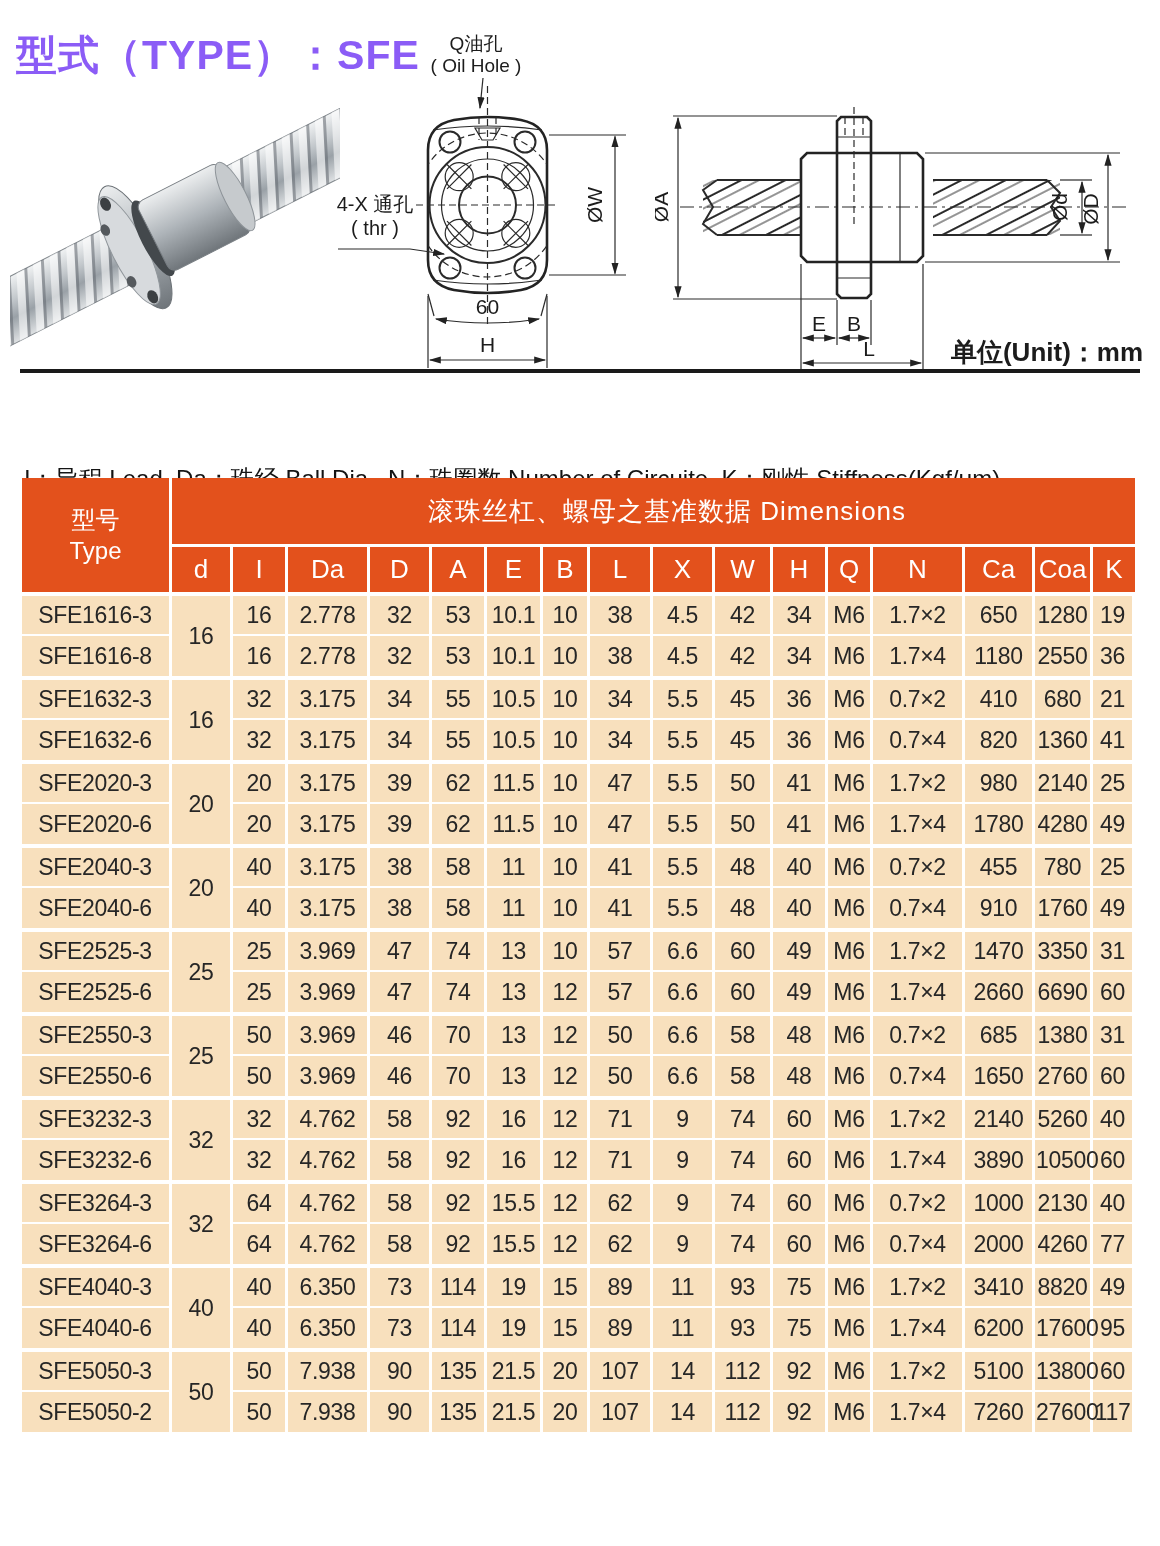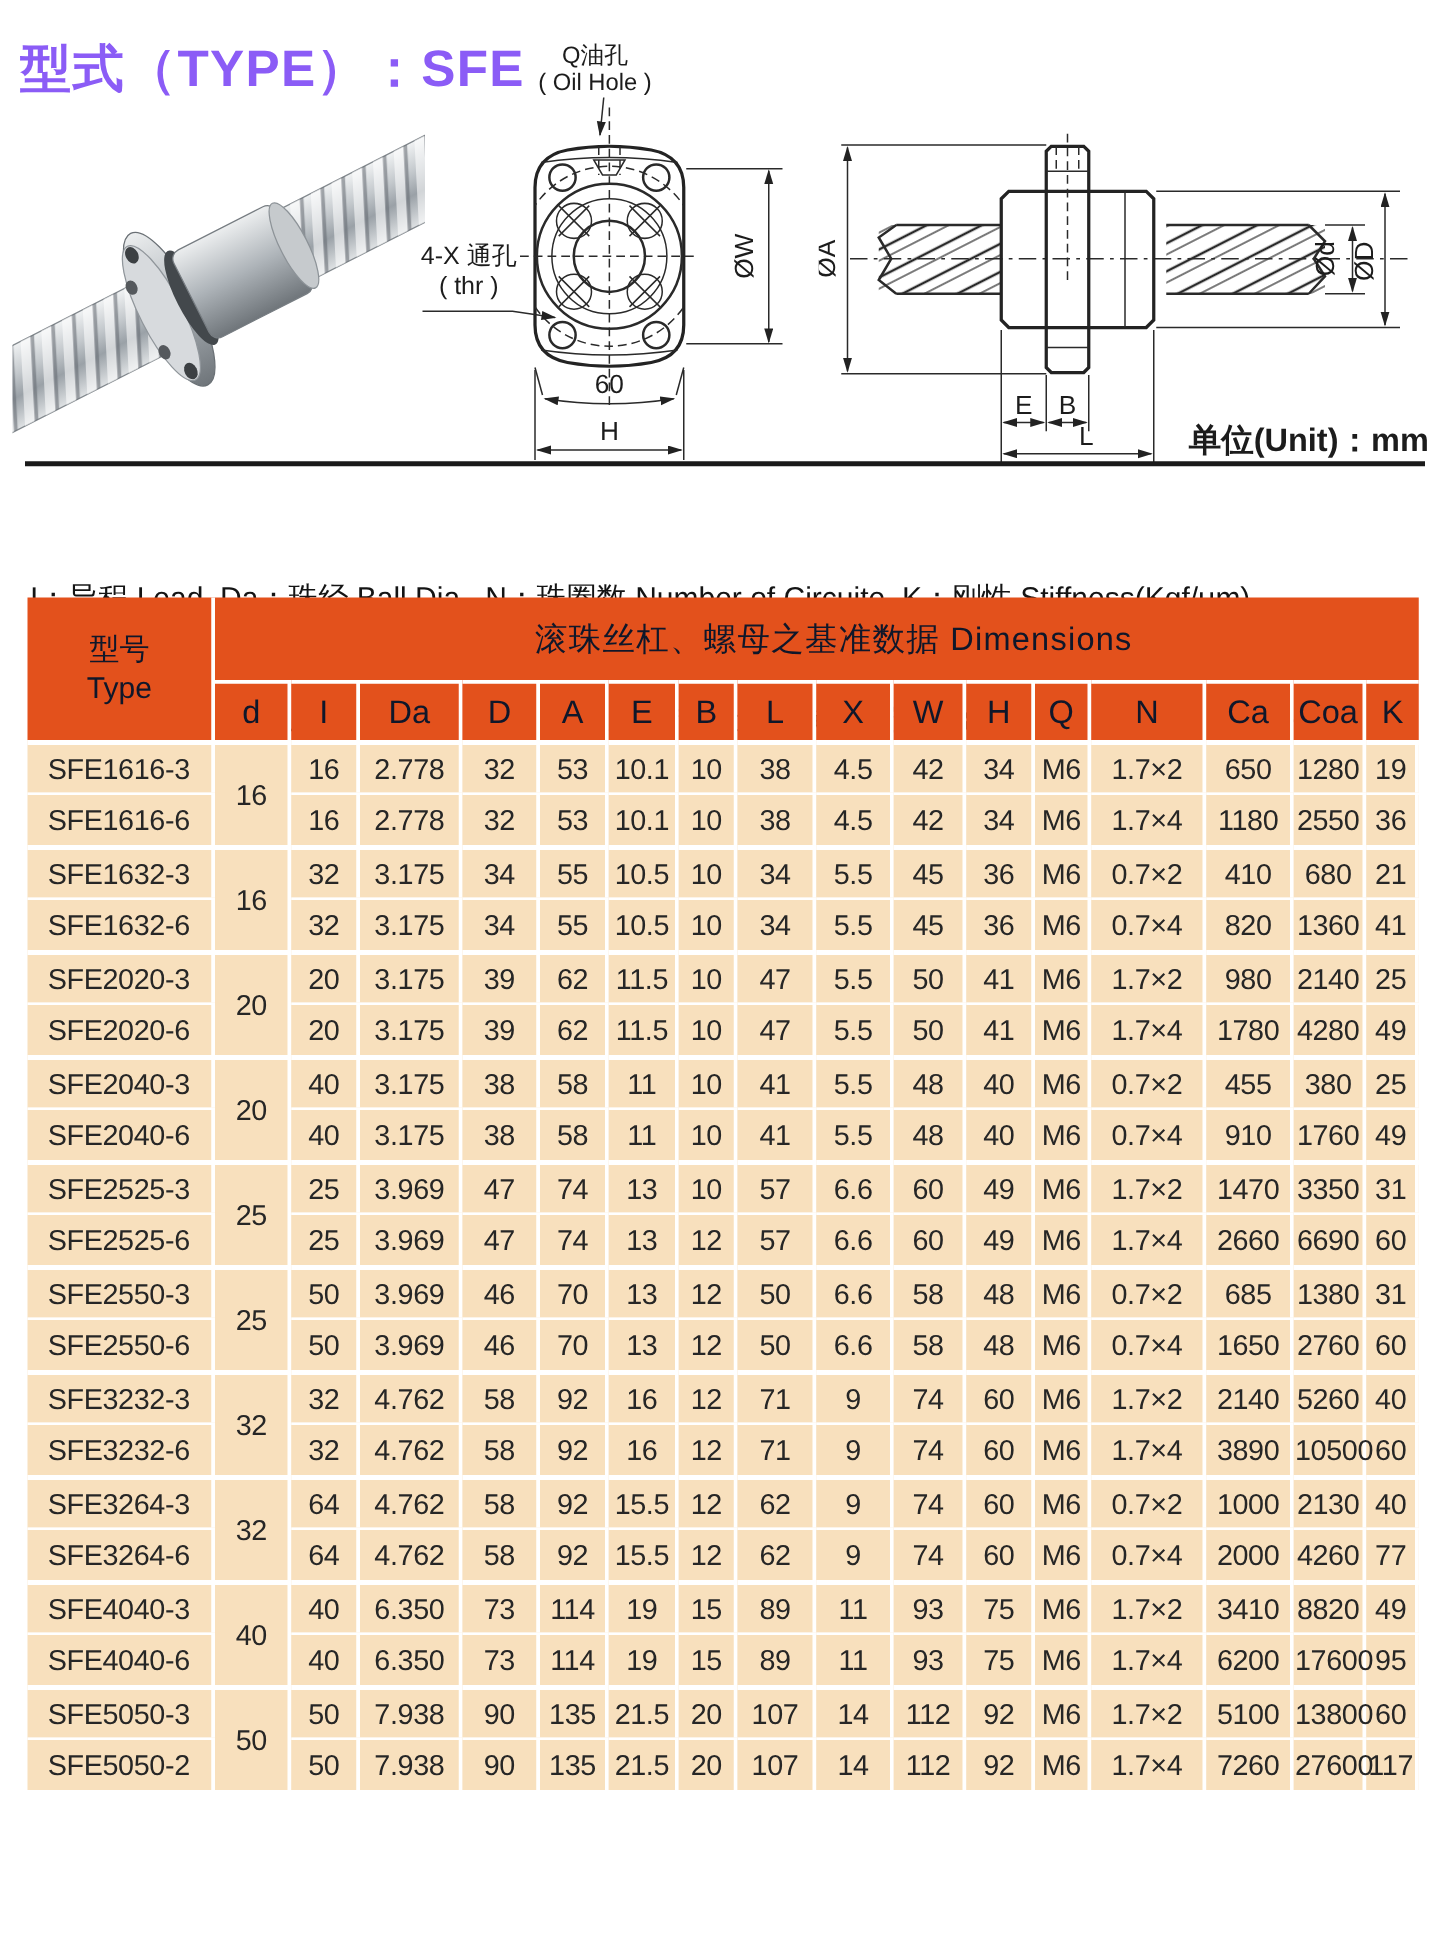--- a/index.html
+++ b/index.html
@@ -15,21 +15,21 @@
   .fv-svg{position:absolute;left:330px;top:28px;}
   .sv-svg{position:absolute;left:655px;top:85px;}
   .divider{position:absolute;left:20px;top:369px;width:1120px;height:4px;background:#1a1a1a;}
   .legend{position:absolute;left:24px;top:396px;font-size:24px;line-height:33px;color:#141414;white-space:pre;}
   table.spec{
     position:absolute;left:22px;top:478px;width:1113px;
     border-collapse:separate;border-spacing:0;table-layout:fixed;
   }
   table.spec th,table.spec td{box-sizing:border-box;white-space:nowrap;overflow:visible;}
   table.spec th{
-    background:var(--orange,#E3511C);color:#0f172a;font-weight:400;text-align:center;
+    background:var(--orange,#E3511C);color:#ffffff;font-weight:400;text-align:center;
   }
   th.c-type{font-size:24px;line-height:31px;border-right:3px solid #fff;}
   th.dims-title{font-size:26px;height:66px;letter-spacing:1px;padding-left:28px;}
   tr.letters th{font-size:26px;height:48px;border-top:3px solid #fff;border-right:3px solid #fff;}
   tr.letters th:last-child{border-right:none;}
   table.spec td{
     background:var(--rowbg,#F8E0BD);text-align:center;font-size:23px;color:#262626;
     height:42px;border-right:3px solid #fff;letter-spacing:-0.3px;
   }
   td.c-type{text-align:left;padding-left:0;font-size:24px;letter-spacing:0.3px;color:#222;}
@@ -282,21 +282,21 @@
           <td>4.5</td>
           <td>42</td>
           <td>34</td>
           <td>M6</td>
           <td>1.7×2</td>
           <td>650</td>
           <td>1280</td>
           <td>19</td>
         </tr>
         <tr class="g2">
-          <td class="c-type">SFE1616-6</td>
+          <td class="c-type">SFE1616-8</td>
           <td>16</td>
           <td>2.778</td>
           <td>32</td>
           <td>53</td>
           <td>10.1</td>
           <td>10</td>
           <td>38</td>
           <td>4.5</td>
           <td>42</td>
           <td>34</td>
@@ -389,21 +389,21 @@
           <td>58</td>
           <td>11</td>
           <td>10</td>
           <td>41</td>
           <td>5.5</td>
           <td>48</td>
           <td>40</td>
           <td>M6</td>
           <td>0.7×2</td>
           <td>455</td>
-          <td>380</td>
+          <td>780</td>
           <td>25</td>
         </tr>
         <tr class="g2">
           <td class="c-type">SFE2040-6</td>
           <td>40</td>
           <td>3.175</td>
           <td>38</td>
           <td>58</td>
           <td>11</td>
           <td>10</td>

